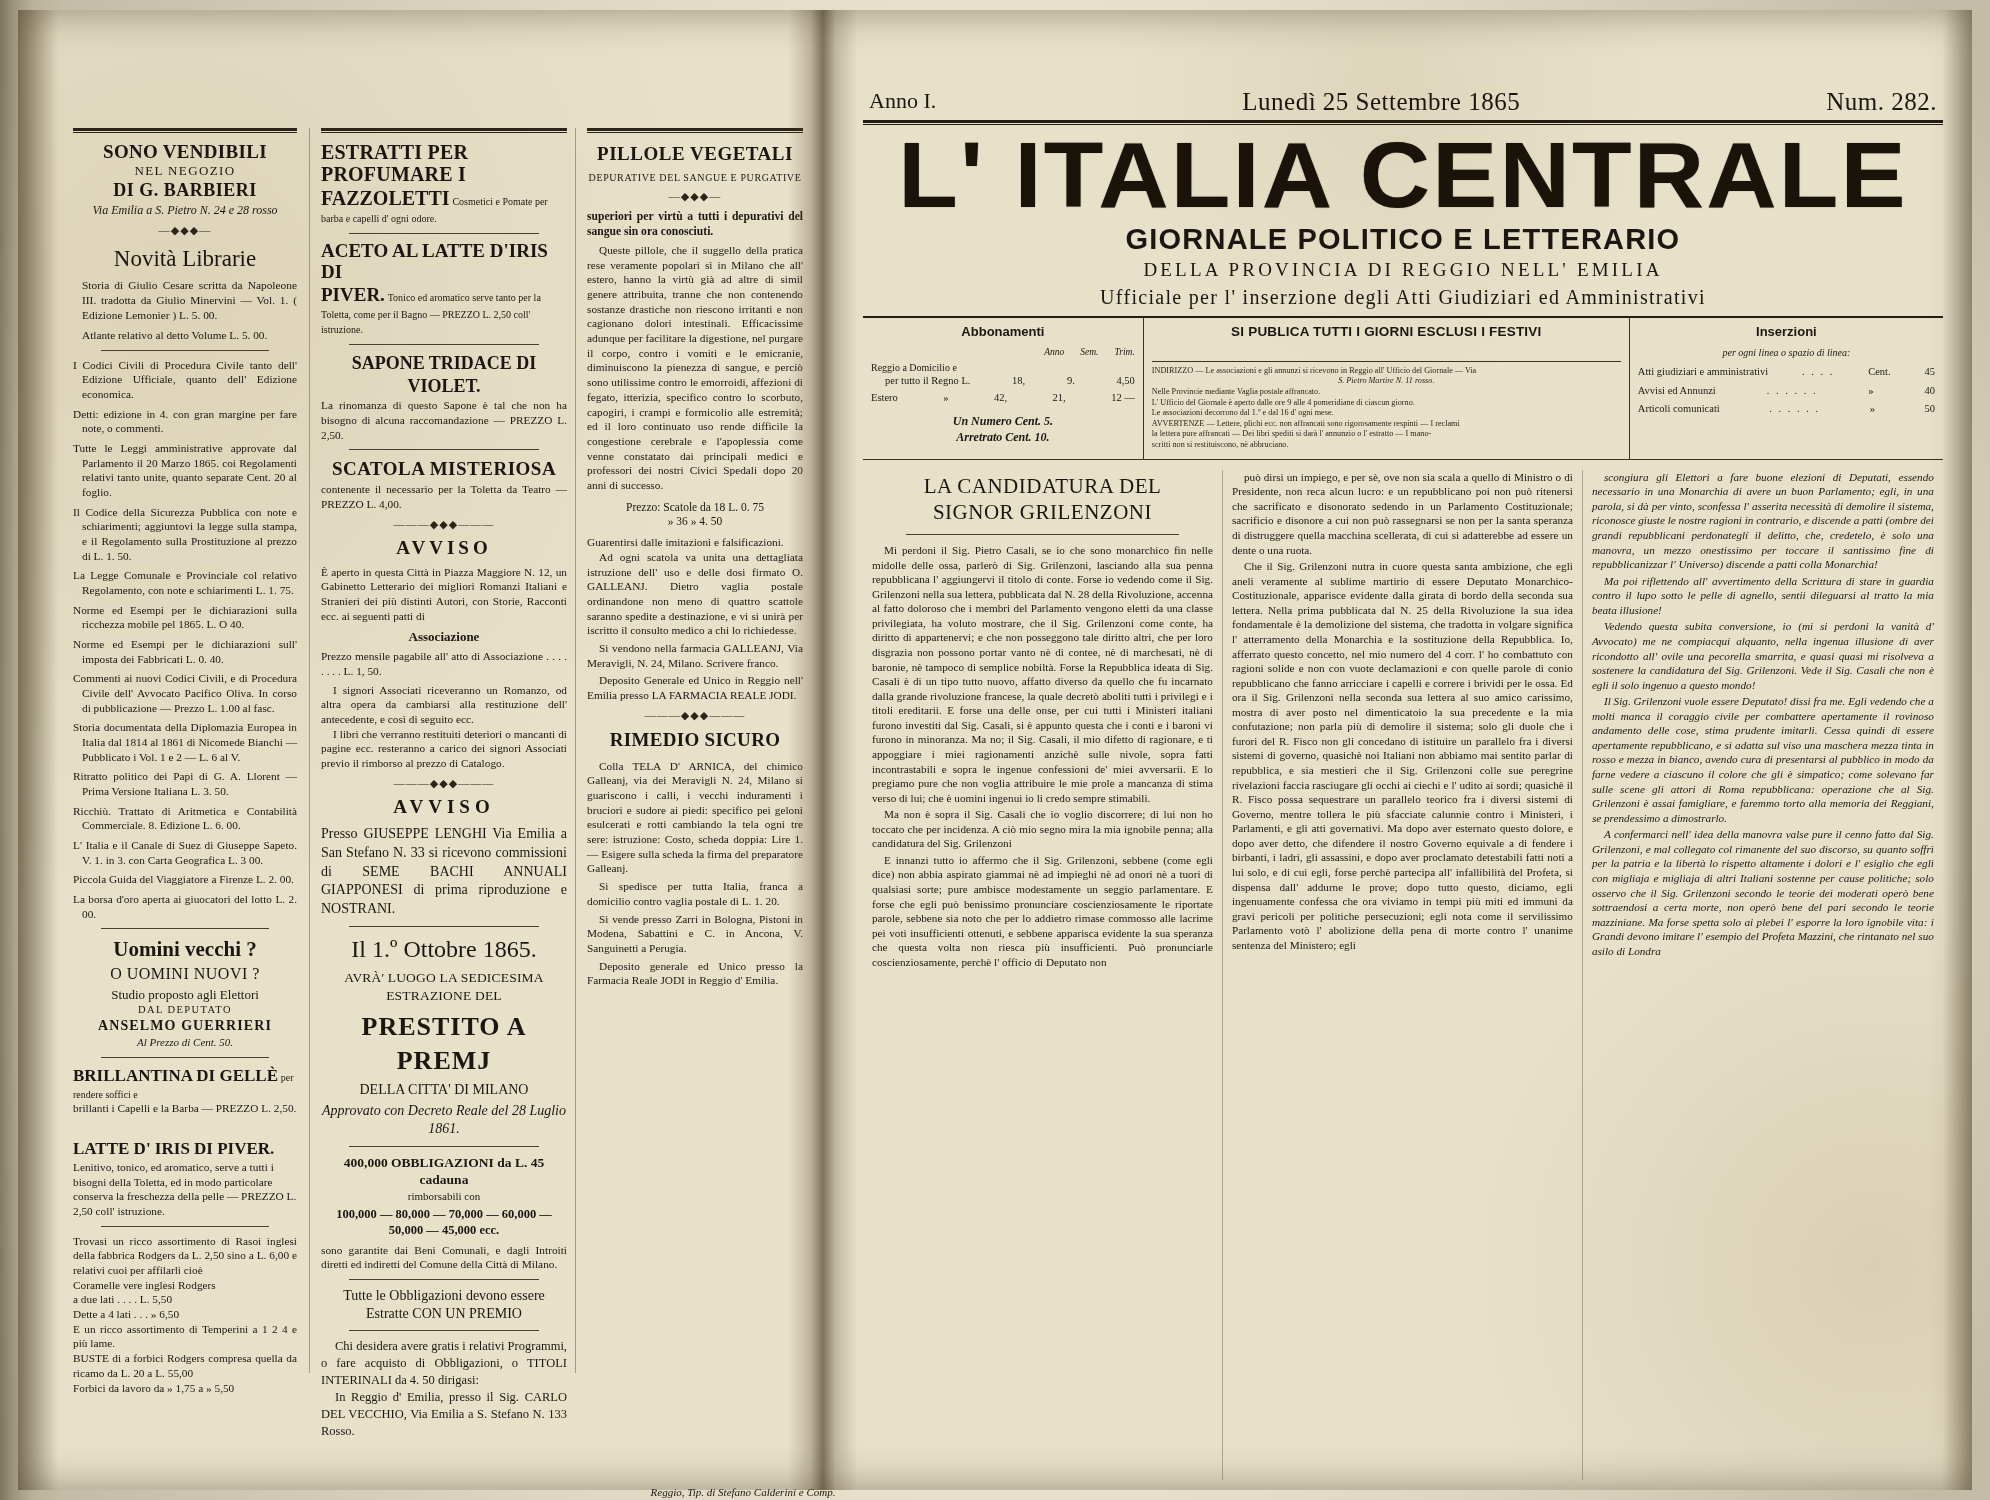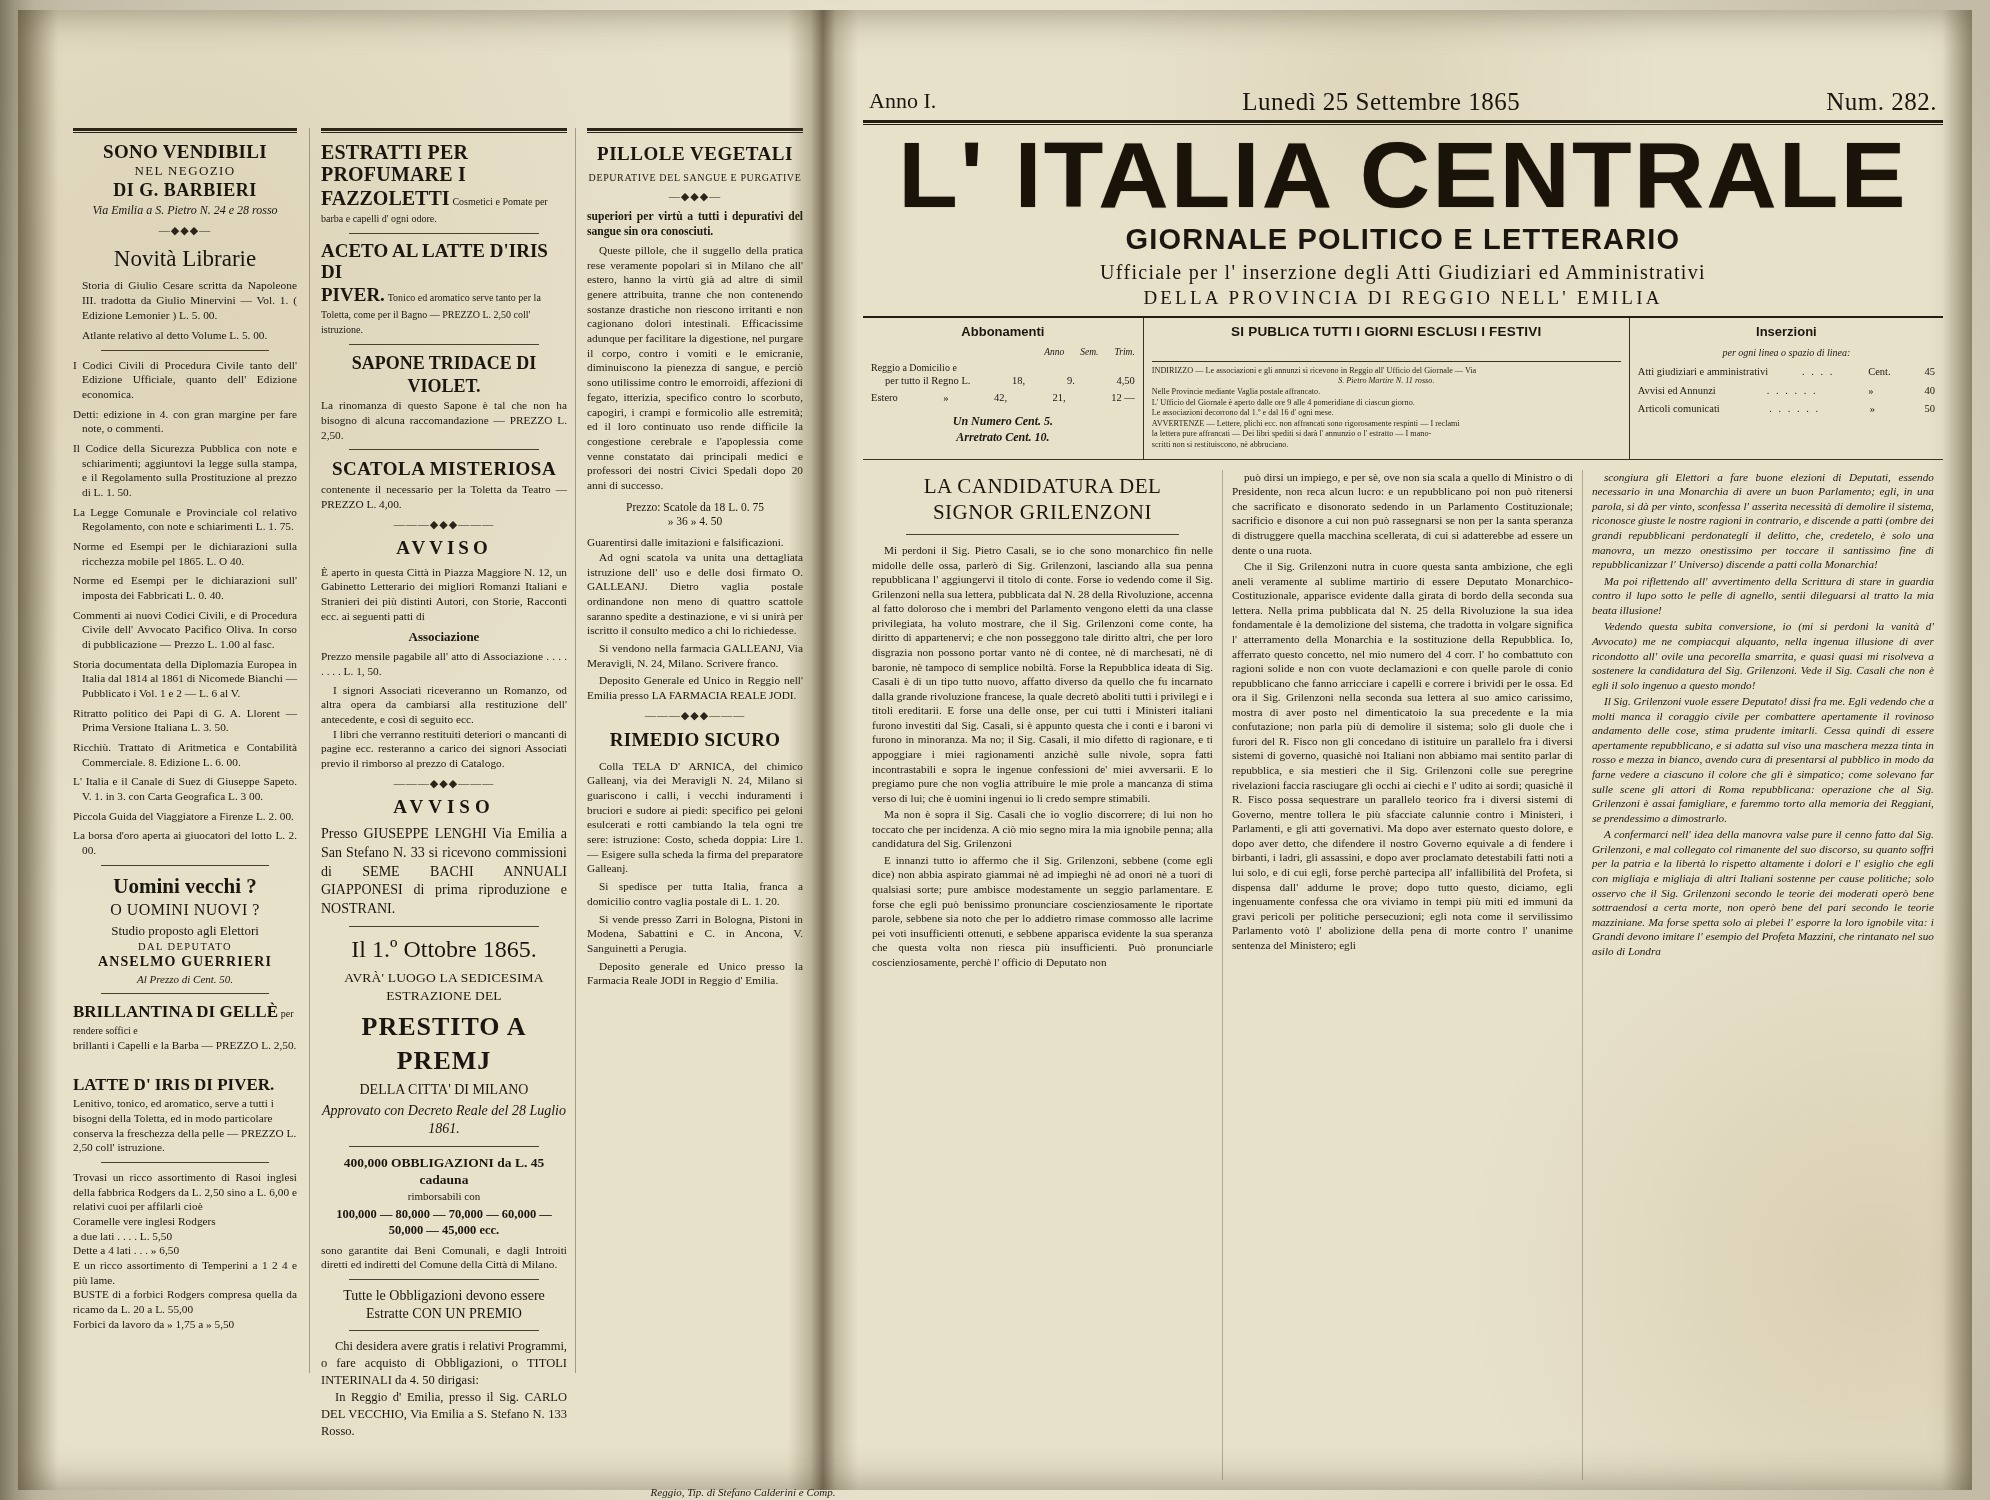--- a/index.html
+++ b/index.html
@@ -123,20 +123,21 @@
       <div class="hd-xl" style="margin-top:1px">DI G. BARBIERI</div>
       <div class="ctr ital" style="font-size:12px;margin-top:3px">Via Emilia a S. Pietro N. 24 e 28 rosso</div>
       <div class="orn">—◆◆◆—</div>
       <div class="ctr" style="font-size:23px;font-family:'Liberation Serif',serif">Novità Librarie</div>
 
       <div class="item ctr" style="text-indent:0;font-size:11.4px">Storia di Giulio Cesare scritta da Napoleone III. tradotta da Giulio Minervini — Vol. 1. ( Edizione Lemonier ) L. 5. 00.</div>
       <div class="item ctr" style="text-indent:0">Atlante relativo al detto Volume L. 5. 00.</div>
       <div class="rule-thin"></div>
       <div class="item">I Codici Civili di Procedura Civile tanto dell' Edizione Ufficiale, quanto dell' Edizione economica.</div>
       <div class="item">Detti: edizione in 4. con gran margine per fare note, o commenti.</div>
+      <div class="item">Tutte le Leggi amministrative approvate dal Parlamento il 20 Marzo 1865. coi Regolamenti relativi tanto unite, quanto separate Cent. 20 al foglio.</div>
       <div class="item">Il Codice della Sicurezza Pubblica con note e schiarimenti; aggiuntovi la legge sulla stampa, e il Regolamento sulla Prostituzione al prezzo di L. 1. 50.</div>
       <div class="item">La Legge Comunale e Provinciale col relativo Regolamento, con note e schiarimenti L. 1. 75.</div>
       <div class="item">Norme ed Esempi per le dichiarazioni sulla ricchezza mobile pel 1865. L. O 40.</div>
       <div class="item">Norme ed Esempi per le dichiarazioni sull' imposta dei Fabbricati L. 0. 40.</div>
       <div class="item">Commenti ai nuovi Codici Civili, e di Procedura Civile dell' Avvocato Pacifico Oliva. In corso di pubblicazione — Prezzo L. 1.00 al fasc.</div>
       <div class="item">Storia documentata della Diplomazia Europea in Italia dal 1814 al 1861 di Nicomede Bianchi — Pubblicato i Vol. 1 e 2 — L. 6 al V.</div>
       <div class="item">Ritratto politico dei Papi di G. A. Llorent — Prima Versione Italiana L. 3. 50.</div>
       <div class="item">Ricchiù. Trattato di Aritmetica e Contabilità Commerciale. 8. Edizione L. 6. 00.</div>
       <div class="item">L' Italia e il Canale di Suez di Giuseppe Sapeto. V. 1. in 3. con Carta Geografica L. 3 00.</div>
       <div class="item">Piccola Guida del Viaggiatore a Firenze L. 2. 00.</div>
@@ -252,22 +253,22 @@
 
     <div id="masthead">
       <div class="mh-line">
         <span>Anno I.</span>
         <span class="d">Lunedì 25 Settembre 1865</span>
         <span class="d">Num. 282.</span>
       </div>
       <div class="mh-rule"></div>
       <div id="title">L' ITALIA CENTRALE</div>
       <div id="subtitle1">GIORNALE POLITICO E LETTERARIO</div>
+      <div id="subtitle3">DELLA PROVINCIA DI REGGIO NELL' EMILIA</div>
       <div id="subtitle2">Ufficiale per l' inserzione degli Atti Giudiziari ed Amministrativi</div>
-      <div id="subtitle3">DELLA PROVINCIA DI REGGIO NELL' EMILIA</div>
       <div id="mh-rule2"></div>
     </div>
 
     <div id="infobox">
       <div class="ib" id="ib1">
         <div class="ib-h">Abbonamenti</div>
         <div class="ital" style="display:flex;justify-content:flex-end;gap:16px;font-size:9.5px;margin-bottom:2px">
           <span>Anno</span>
           <span>Sem.</span>
           <span>Trim.</span>

